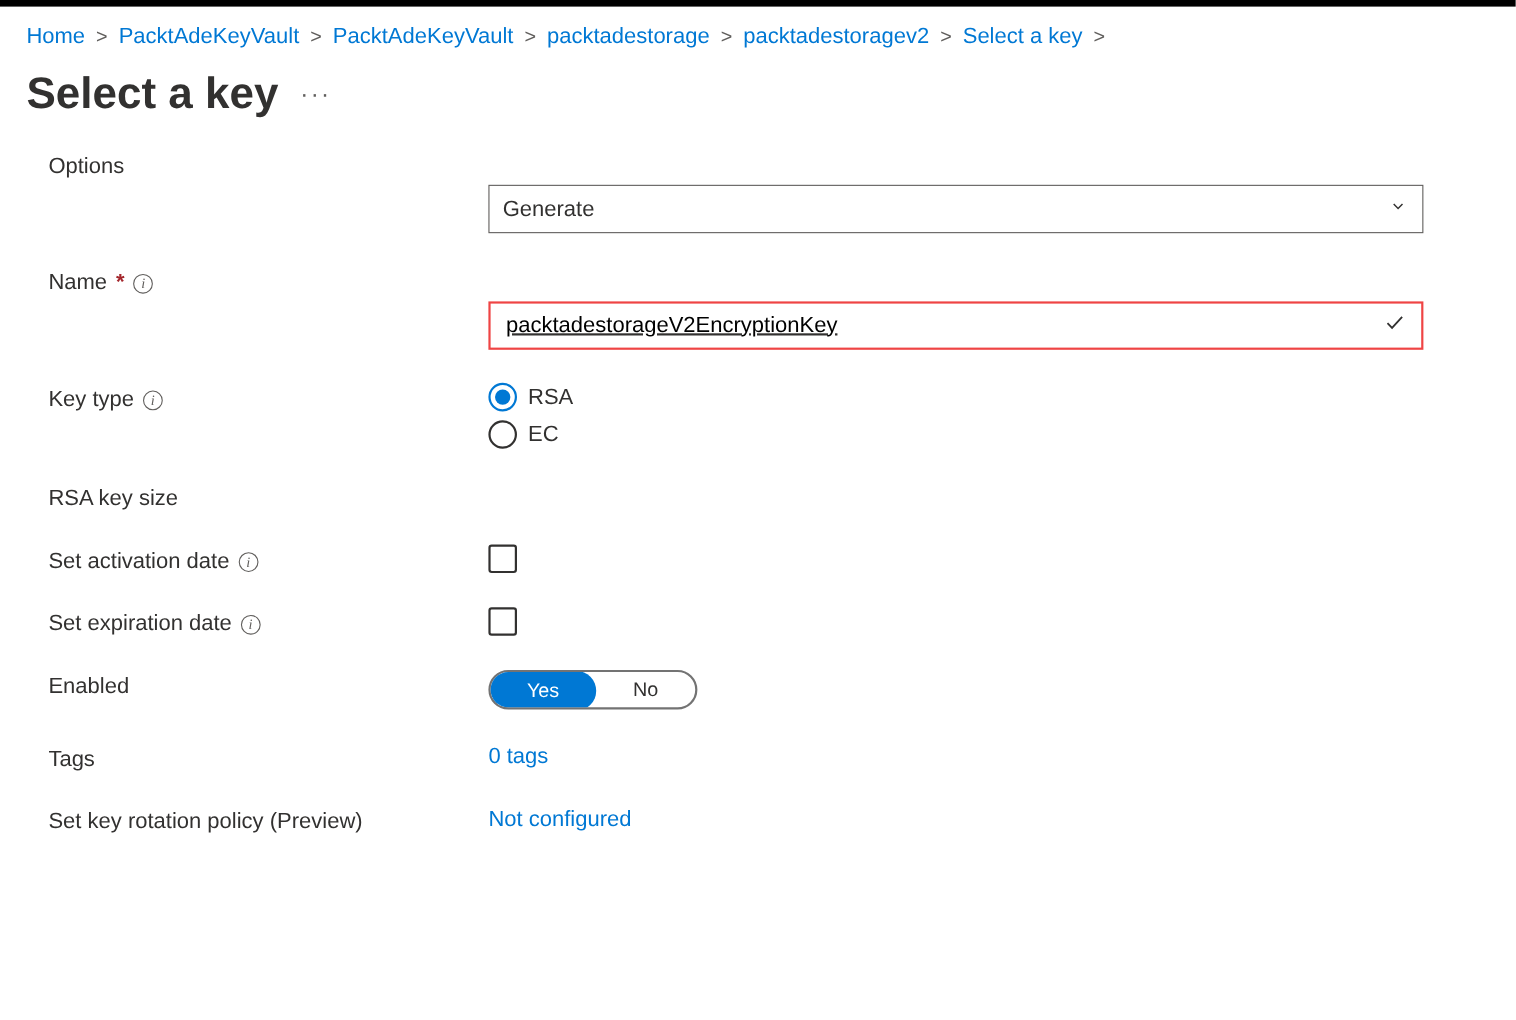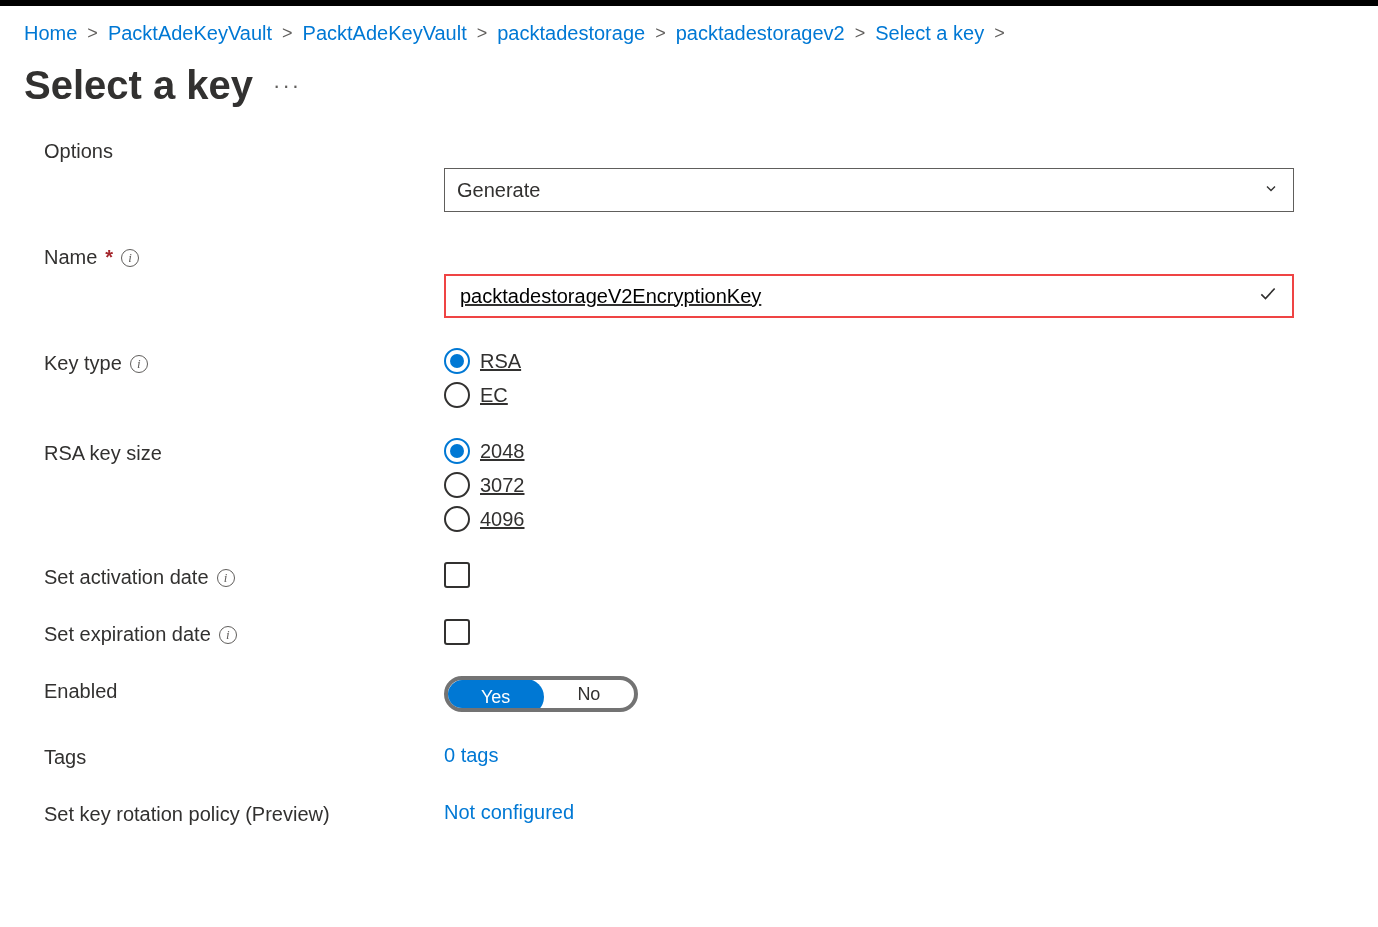--- a/index.html
+++ b/index.html
@@ -18,27 +18,27 @@
   .required { color: #a4262c; font-weight: 700; }
   .info-icon { width: 18px; height: 18px; border: 1px solid #605e5c; border-radius: 50%; display: inline-flex; align-items: center; justify-content: center; font-size: 13px; color: #605e5c; font-family: Georgia, serif; font-style: italic; cursor: help; }
   .control-col { flex: 1; }
   .select-box, .text-input { width: 850px; height: 44px; border: 1px solid #605e5c; background: #fff; font-size: 20px; padding: 0 44px 0 12px; display: flex; align-items: center; position: relative; cursor: pointer; margin-top: 32px; }
   .text-input { border: 2px solid #ef4444; cursor: text; text-decoration: underline; }
   .text-input input { border: none; outline: none; font-size: 20px; width: 100%; font-family: inherit; }
   .chevron { position: absolute; right: 14px; top: 50%; transform: translateY(-50%); }
   .chevron svg { width: 16px; height: 16px; stroke: #323130; }
   .check-mark { position: absolute; right: 14px; top: 50%; transform: translateY(-50%); }
   .check-mark svg { width: 20px; height: 20px; stroke: #323130; }
-  .radio-group { display: flex; flex-direction: column; gap: 8px; text-decoration: underline; }
+  .radio-group { display: flex; flex-direction: column; gap: 8px; }
   .radio-item { display: flex; align-items: center; gap: 10px; font-size: 20px; cursor: pointer; }
   .radio-outer { width: 26px; height: 26px; border: 2px solid #323130; border-radius: 50%; display: flex; align-items: center; justify-content: center; }
   .radio-outer.sel { border-color: #0078d4; }
   .radio-inner { width: 14px; height: 14px; border-radius: 50%; background: #0078d4; }
   .checkbox { width: 26px; height: 26px; border: 2px solid #323130; border-radius: 3px; cursor: pointer; }
-  .toggle-wrap { display: inline-flex; border: 4px solid #737373; border-radius: 22px; overflow: hidden; height: 36px; }
+  .toggle-wrap { display: inline-flex; border: 2px solid #737373; border-radius: 22px; overflow: hidden; height: 36px; }
   .toggle-opt { padding: 0 34px; display: flex; align-items: center; font-size: 18px; cursor: pointer; }
   .toggle-opt.sel { background: #0078d4; color: #fff; border-radius: 22px; margin: -1px; height: 36px; }
   .link-value { color: #0078d4; font-size: 20px; cursor: pointer; padding-top: 2px; display: inline-block; }
   .text-cursor { border-right: 1px solid #323130; padding-right: 1px; }
 </style>
 </head>
 <body>
 
 <div class="topbar"></div>
 
@@ -118,38 +118,20 @@
             <span>EC</span>
           </label>
         </div>
       </div>
     </div>
 
     <div class="row">
       <div class="label-col">
         <span>RSA key size</span>
       </div>
-      <div class="control-col">
-        <div class="radio-group">
-          <label class="radio-item">
-            <span class="radio-outer sel">
-                <span class="radio-inner"></span>
-              </span>
-            <span>2048</span>
-          </label>
-          <label class="radio-item">
-            <span class="radio-outer"></span>
-            <span>3072</span>
-          </label>
-          <label class="radio-item">
-            <span class="radio-outer"></span>
-            <span>4096</span>
-          </label>
-        </div>
-      </div>
     </div>
 
     <div class="row">
       <div class="label-col">
         <span>Set activation date</span>
         <span class="info-icon">i</span>
       </div>
       <div class="control-col">
         <div class="checkbox"></div>
       </div>

